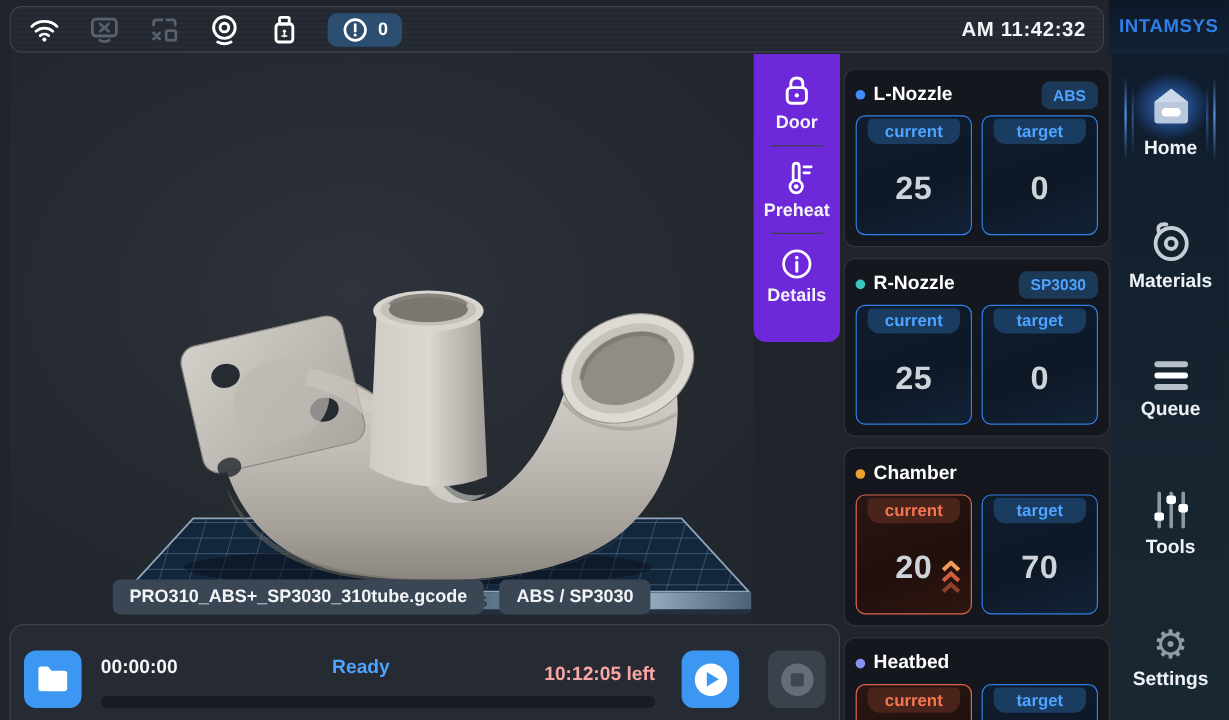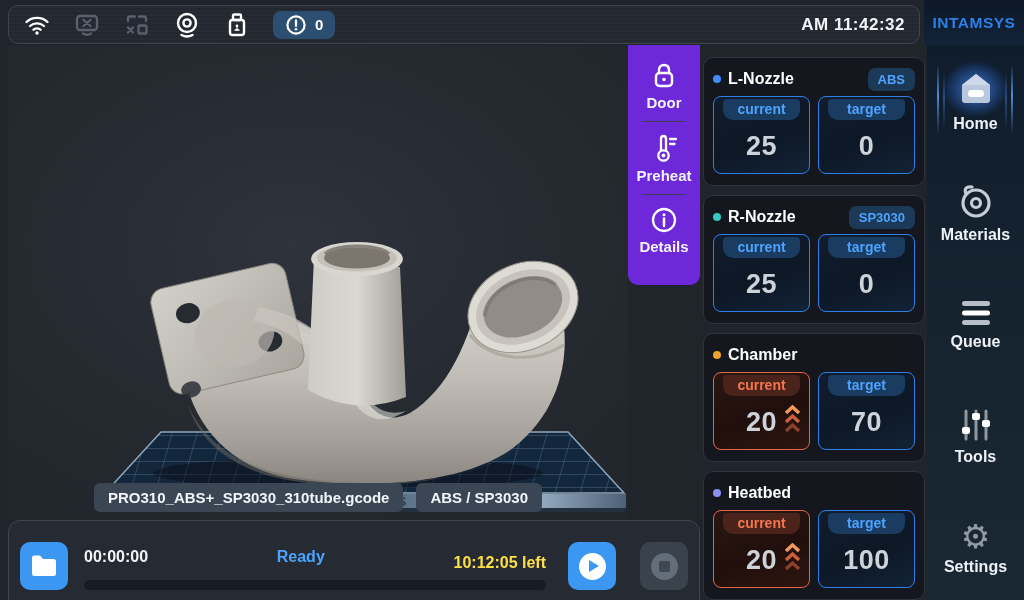--- a/index.html
+++ b/index.html
@@ -83,21 +83,21 @@
   .dot-rnozzle { background:#35c7c0; }
   .dot-chamber { background:#f0a22e; }
   .dot-heatbed { background:#8b8ef2; }
   .tp-title { font-weight:bold; font-size:16px; color:#fff; }
   .tp-badge {
     margin-left:auto; background:#1c3a57; color:#4da3ff;
     font-weight:bold; font-size:13px; border-radius:7px; padding:4px 10px;
   }
   .tp-boxes { display:flex; gap:8px; }
   .tp-box {
-    position:relative; flex:1; height:78px; border-radius:8px;
+    position:relative; flex:1; height:100px; border-radius:8px;
     display:flex; flex-direction:column; cursor:pointer;
   }
   .tp-box.cool {
     border:1px solid #2f7fe8;
     background:linear-gradient(160deg,#101d2e 0%,#0d1826 55%,#122236 100%);
   }
   .tp-box.hot {
     border:1px solid #e2654a;
     background:linear-gradient(160deg,#2a1713 0%,#200f0c 55%,#2e1510 100%);
   }
@@ -134,21 +134,21 @@
     display:flex; align-items:center; padding:0 11px; gap:16px;
   }
   .sq-btn { width:48px; height:48px; border-radius:10px; border:none; cursor:pointer;
     display:flex; align-items:center; justify-content:center; flex:0 0 48px; }
   .btn-blue { background:#3b97f2; }
   .btn-gray { background:#3a424b; }
   .pb-mid { flex:1; display:flex; flex-direction:column; gap:8px; }
   .pb-row { display:flex; align-items:center; font-weight:bold; font-size:16px; }
   .pb-elapsed { color:#f2f4f7; }
   .pb-status { flex:1; text-align:center; color:#4da3ff; }
-  .pb-remaining { color:#fde047;margin-top:12px; }
+  .pb-remaining { color:#fca5a5;margin-top:12px; }
   .pb-track { height:10px; border-radius:5px; background:#171c22; overflow:hidden; }
   .pb-fill { display:block; height:100%; width:0%; background:#3b97f2; border-radius:5px; }
   .play-inner { width:27px; height:27px; border-radius:50%; background:#fff;
     display:flex; align-items:center; justify-content:center; }
   .play-tri { width:0; height:0; border-left:10px solid #3b97f2;
     border-top:6px solid transparent; border-bottom:6px solid transparent; margin-left:3px; }
   .stop-inner { width:27px; height:27px; border-radius:50%; background:#646e7a;
     display:flex; align-items:center; justify-content:center; }
   .stop-sq { width:11px; height:11px; border-radius:2px; background:#3f4750; }
 </style>

